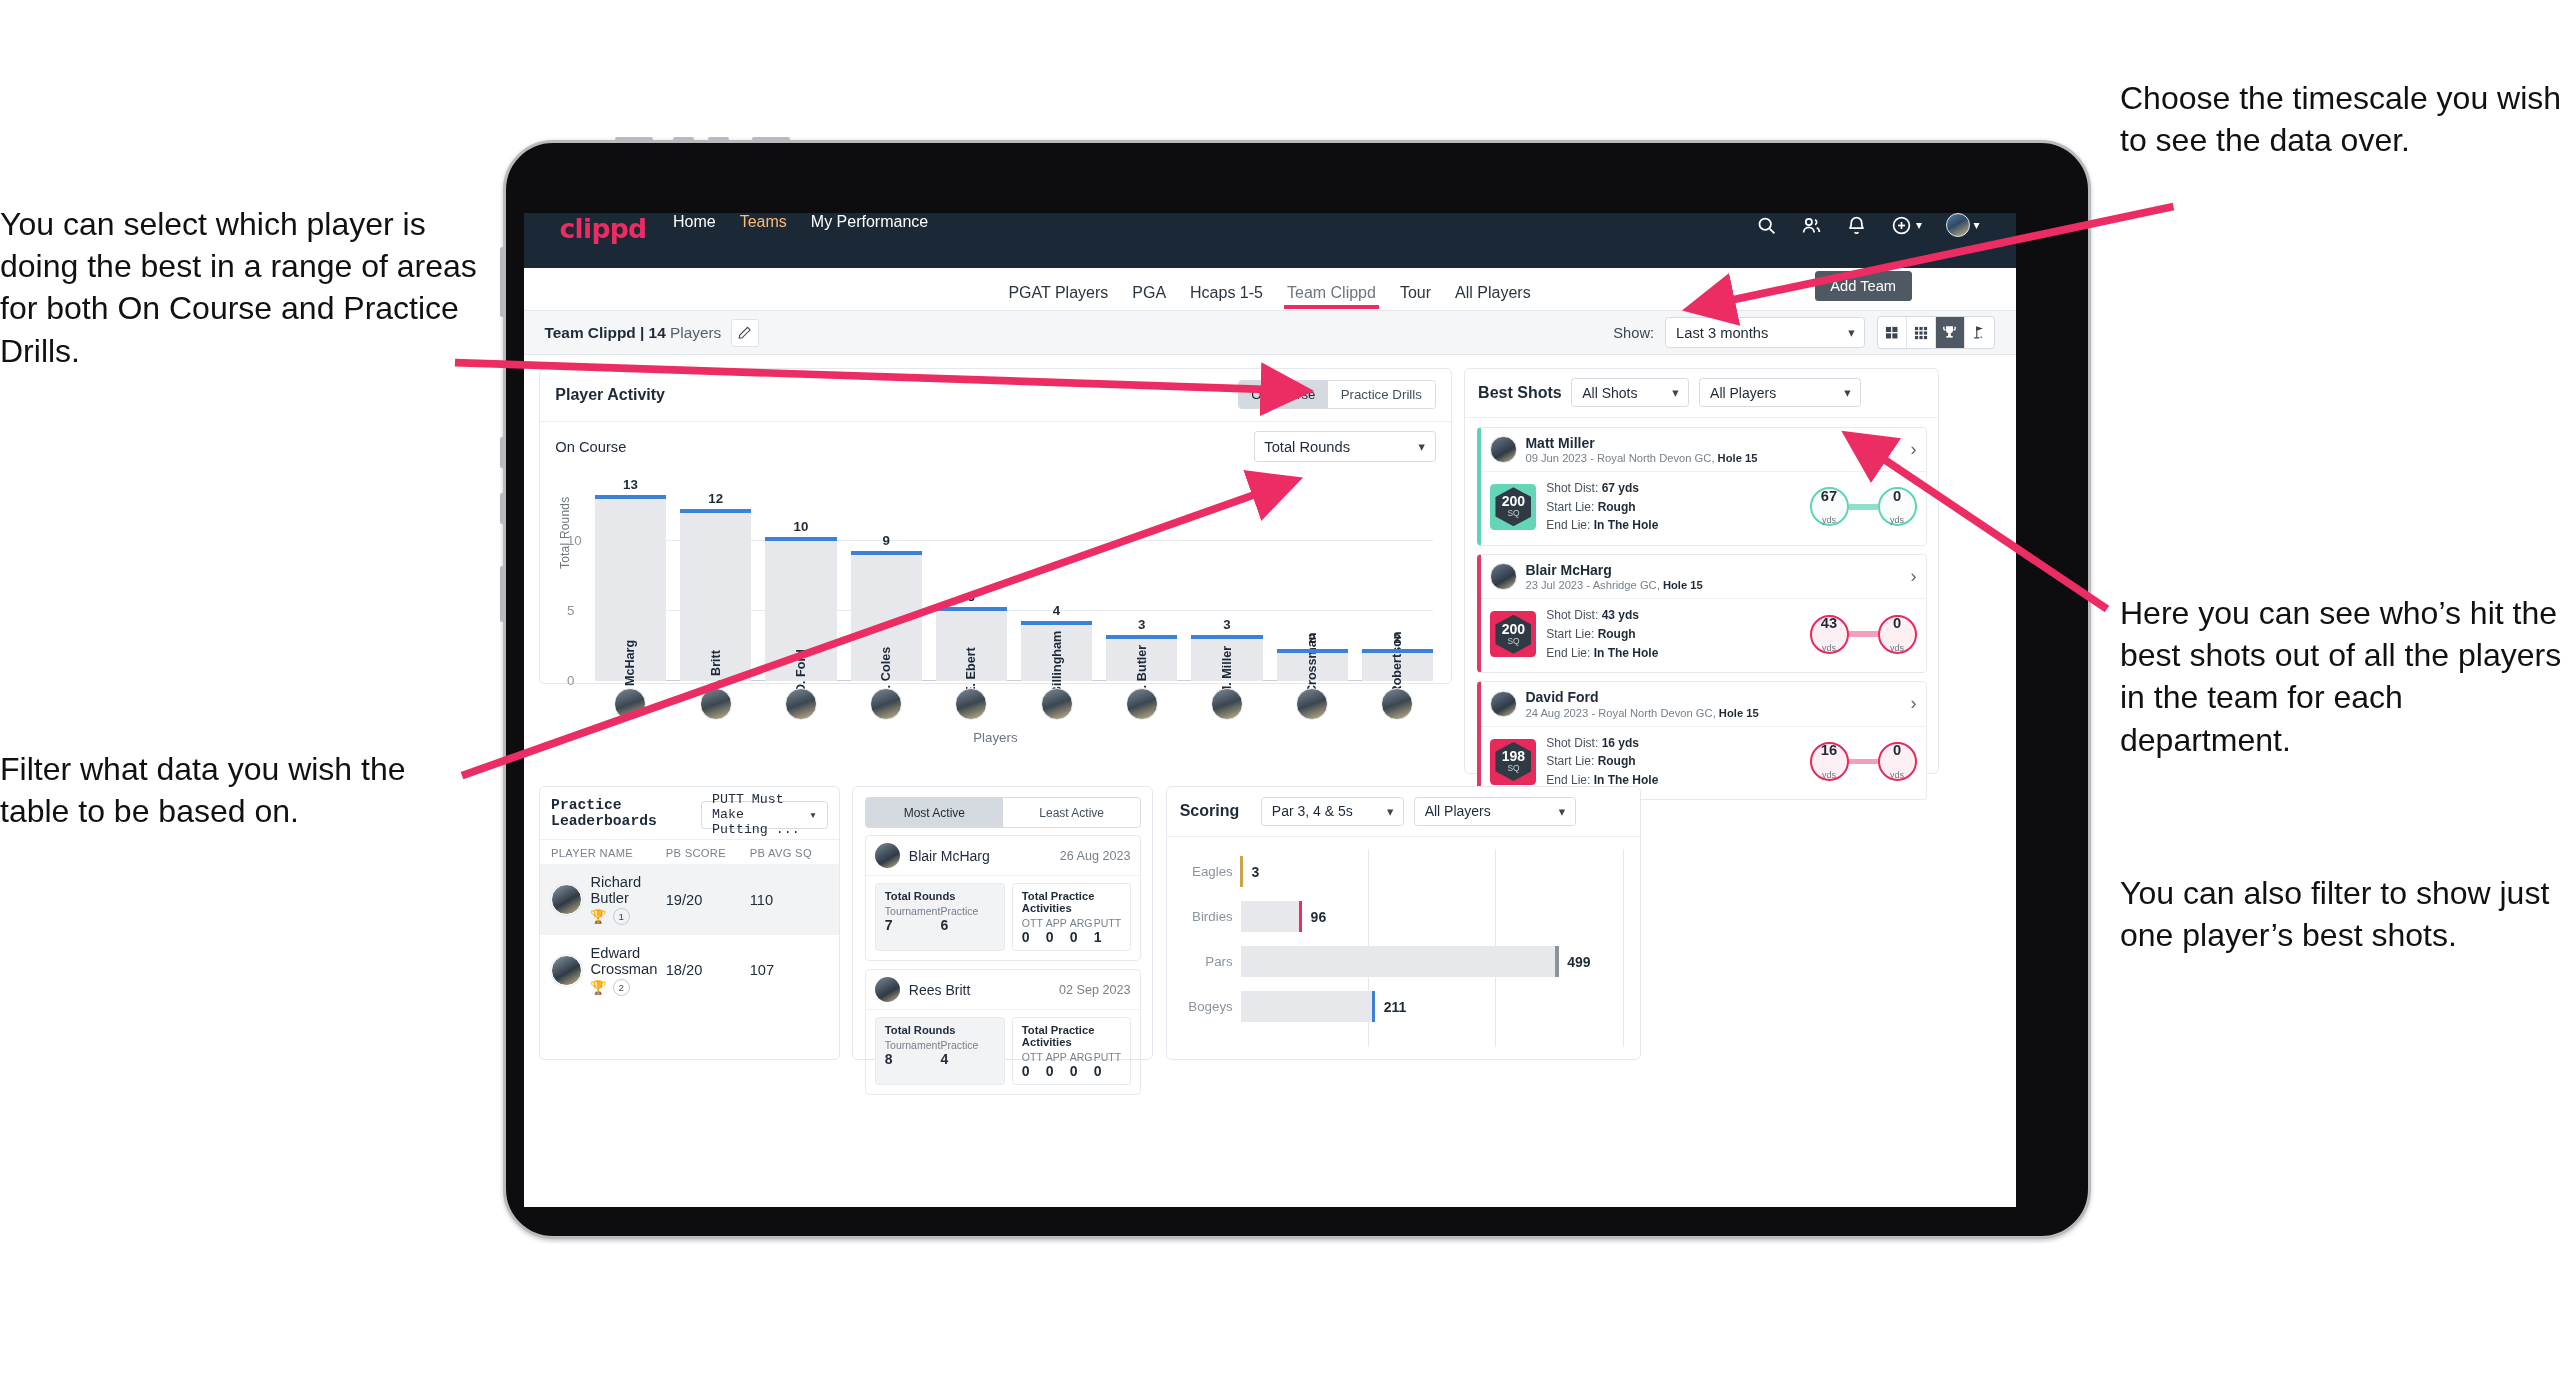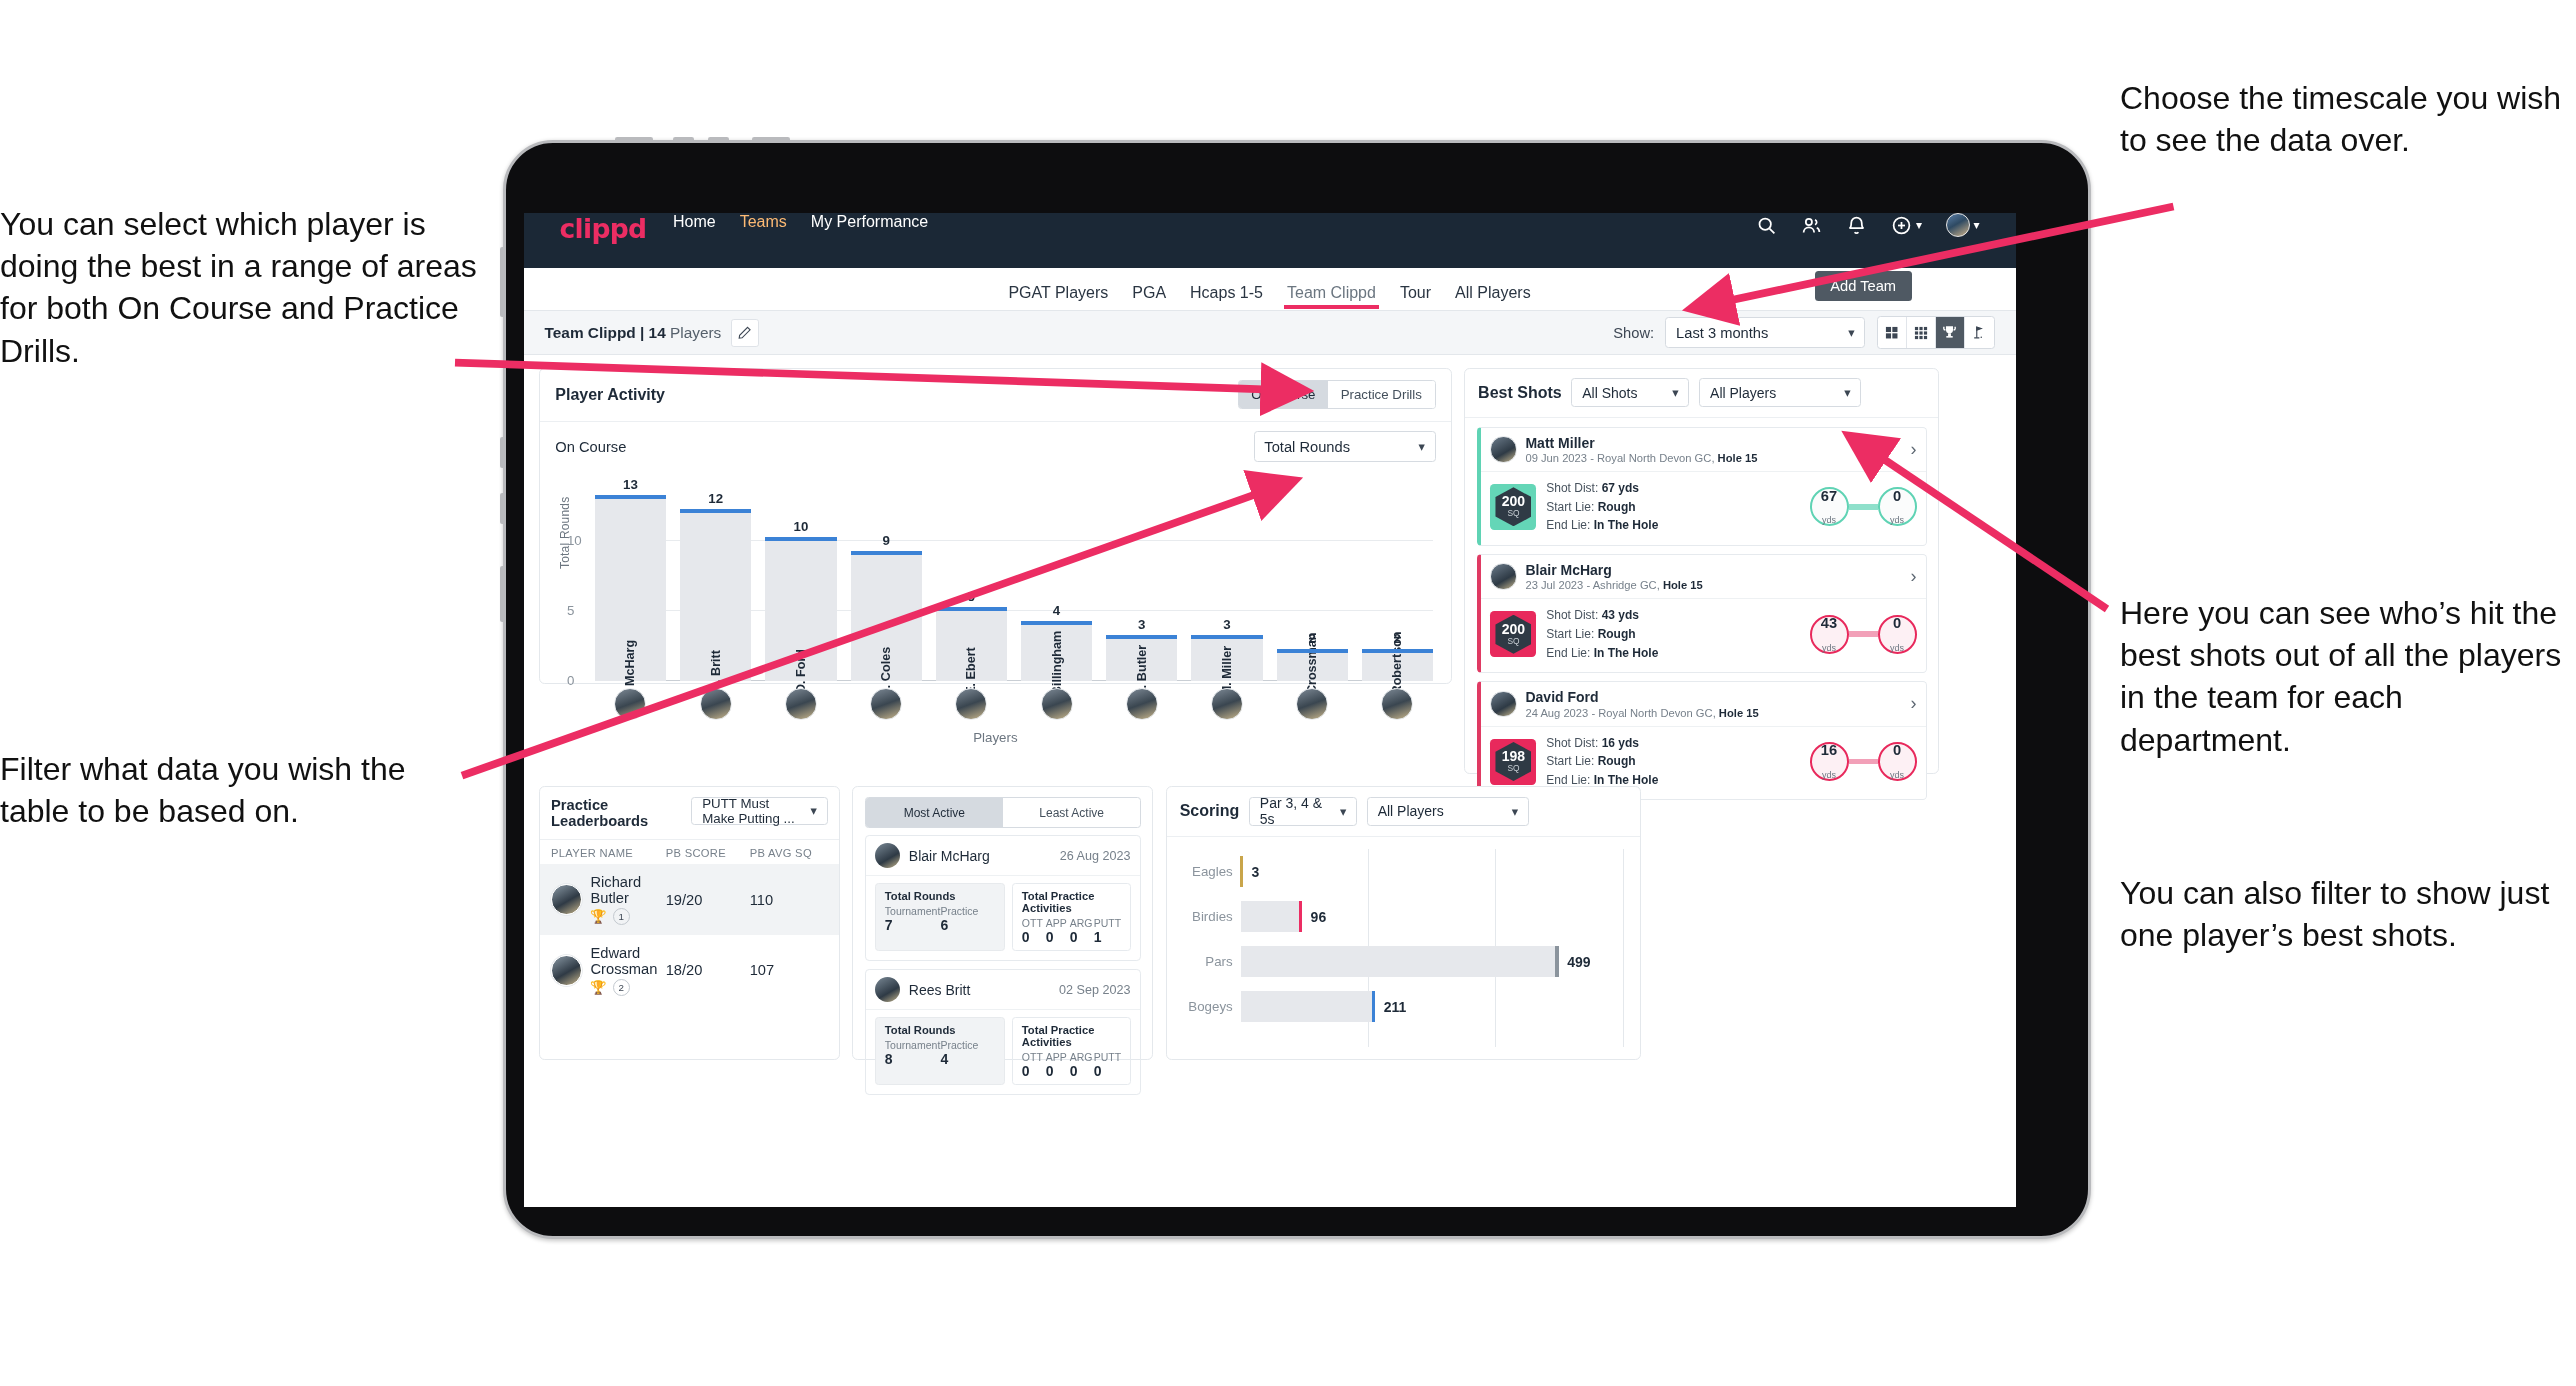--- a/index.html
+++ b/index.html
@@ -184,21 +184,21 @@
   .dnode .u { font-size:9px; color:#6c7680; }
   .dbar { width:29px; height:5.6px; }
   .dbar.teal { background:#8fe0cb; }
   .dbar.pink { background:#f2a0b8; }
 
   
   .pl { width: 301px; height: 274px; }
   .ma { width: 301px; height: 274px; }
   .sc { width: 475px; height: 274px; }
 
-  .pl-head { display:flex; align-items:flex-start; padding: 9.8px 11.2px; border-bottom:0.7px solid #eceff2; }
+  .pl-head { display:flex; align-items:flex-end; padding: 9.8px 11.2px; border-bottom:0.7px solid #eceff2;font-family:Liberation Mono, monospace; }
   .pl-title { font-size:14.7px; font-weight:700; color:#1e2a38; }
   .pl-head .select { margin-left:auto; width: 151px; height:28px; font-size:13.3px; }
   .pl-sub { padding: 8.4px 11.2px; font-size:14px; color:#1e2a38; font-weight:700; border-bottom:0.7px solid #eceff2; }
   .pl-sub span { font-weight:400; color:#77818b; }
   .pl-th { display:flex; padding: 7px 11.2px 5.6px 11.2px; font-size:11.2px; color:#77818b; letter-spacing:0.3px; }
   .pl-th .c1 { flex:1; }
   .pl-th .c2 { width: 84px; }
   .pl-th .c3 { width: 78px; }
   .pl-row { display:flex; align-items:center; padding: 9.8px 11.2px; }
   .pl-row.alt { background:#f1f3f5; }
@@ -230,21 +230,21 @@
   .ma-kv { display:flex; }
   .ma-kv .k { font-size:10.5px; color:#77818b; }
   .ma-kv .v { font-size:14px; color:#1e2a38; font-weight:700; }
   .kvcol { display:flex; flex-direction:column; }
   .kvcol.w1 { width: 64px; }
   .kvcol.w2 { flex:1; }
 
   .sc-head { display:flex; align-items:center; gap:9.8px; padding: 9.8px 12.6px; border-bottom:0.7px solid #eceff2; }
   .sc-title { font-size:16px; font-weight:700; color:#1e2a38; }
   .sc-head .select { height:29px; font-size:14px; }
-  .sc-head .select.s1 { width: 108px; }
+  .sc-head .select.s1 { width: 143px; margin-left: 12px; }
   .sc-head .select.s2 { width: 162px; }
   .sc-plot { position:relative; height: 210px; padding: 12.6px 17px 0 17px; }
   .sc-rows { position:relative; height: 100%; }
   .sc-vline { position:absolute; top:0; bottom:0; border-left:0.7px solid #e4e8ec; }
   .sc-row { display:flex; align-items:center; height: 45px; position:relative; }
   .sc-lbl { width: 57px; text-align:right; padding-right: 8.4px; font-size:13.3px; color:#8b949d; }
   .sc-track { position:relative; flex:1; height:31px; }
   .sc-bar { position:absolute; left:0; top:0; bottom:0; background:#e6e8ec; }
   .sc-cap { position:absolute; top:0; bottom:0; width:3.5px; }
   .sc-num { position:absolute; top:50%; transform:translateY(-50%); font-size:14px; font-weight:700; color:#1e2a38; }

